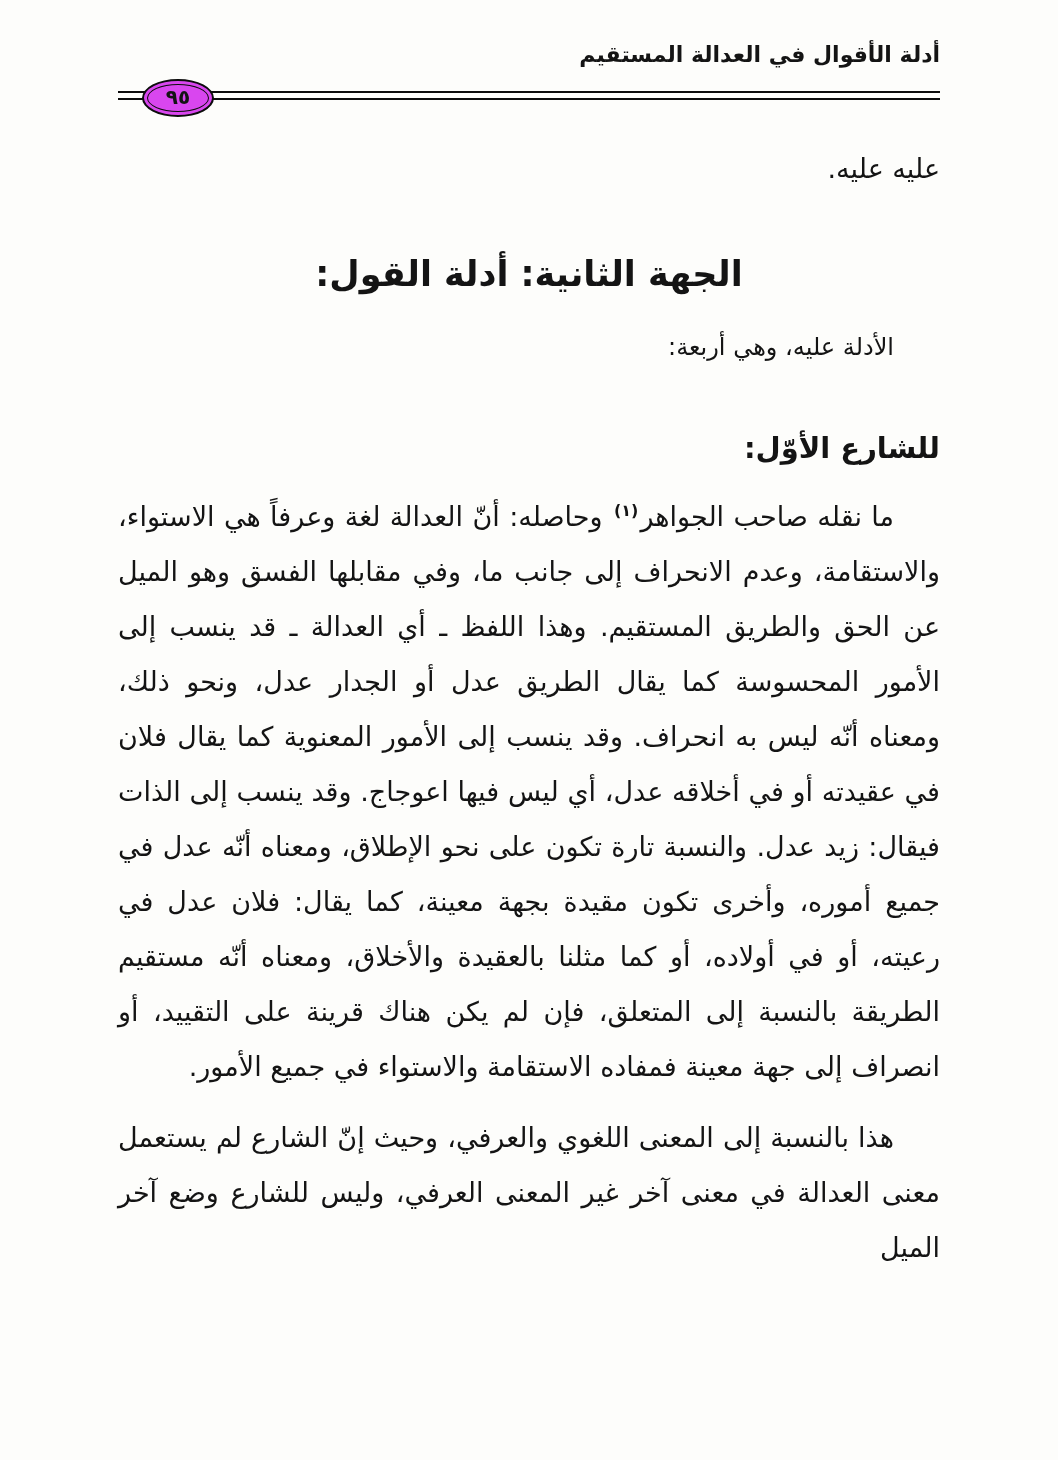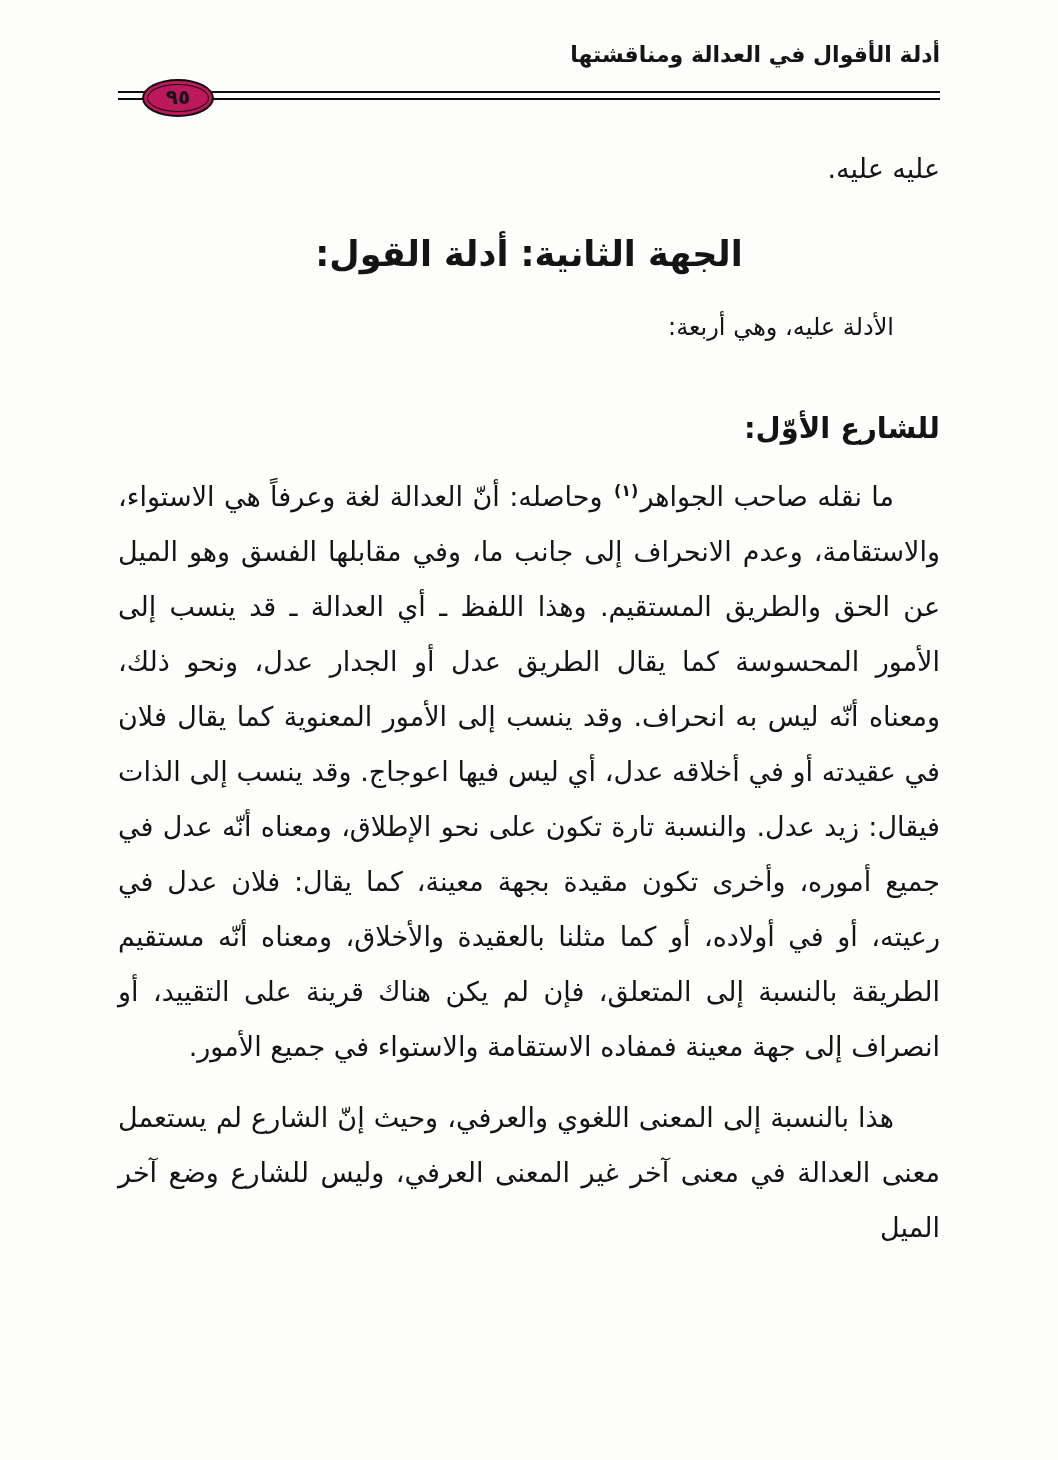--- a/index.html
+++ b/index.html
@@ -34,21 +34,21 @@
     position: absolute;
     left: 0; right: 0; top: 12px;
     height: 9px;
     border-top: 2.5px solid #0c0c0c;
     border-bottom: 2px solid #0c0c0c;
   }
   .page-number-oval {
     position: absolute;
     left: 24px; top: 0;
     width: 72px; height: 38px;
-    background: #be185d;
+    background: #d946ef;
     border: 2px solid #0c0c0c;
     border-radius: 50%;
     display: flex; align-items: center; justify-content: center;
     z-index: 2;
   }
   .page-number-oval::after {
     content: "";
     position: absolute;
     inset: 3px;
     border: 1.2px solid #0c0c0c;
@@ -60,21 +60,21 @@
     line-height: 1;
     padding-bottom: 2px;
   }
   
   .intro-line {
     margin-top: 30px;
     font-size: 27px;
     line-height: 1.6;
   }
   .section-heading {
-    margin-top: 44px;
+    margin-top: 64px;
     text-align: center;
     font-size: 35px;
     font-weight: bold;
   }
   .section-subtitle {
     margin-top: 34px;
     font-size: 24px;
     text-indent: 46px;
     line-height: 1.6;
   }
@@ -111,21 +111,21 @@
   .footnote-text {
     font-size: 21px;
     line-height: 1.5;
   }
 </style>
 </head>
 <body>
 
 <div class="page">
 
-  <div class="running-head">أدلة الأقوال في العدالة ومناقشتها</div>
+  <div class="running-head">أدلة الأقوال في العدالة المستقيم</div>
 
   <div class="ornament">
     <div class="rules"></div>
     <div class="page-number-oval">
       <span class="page-number">٩٥</span>
     </div>
   </div>
 
   <p class="intro-line">عليه عليه.</p>
 

